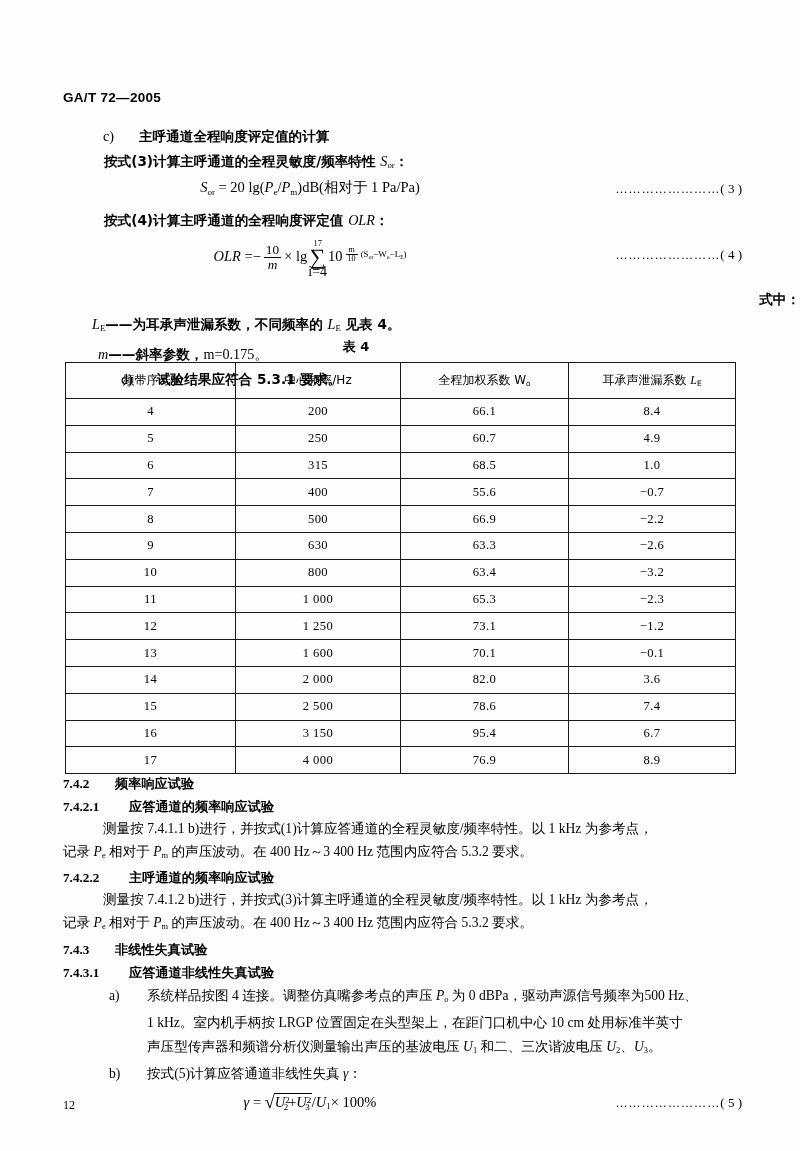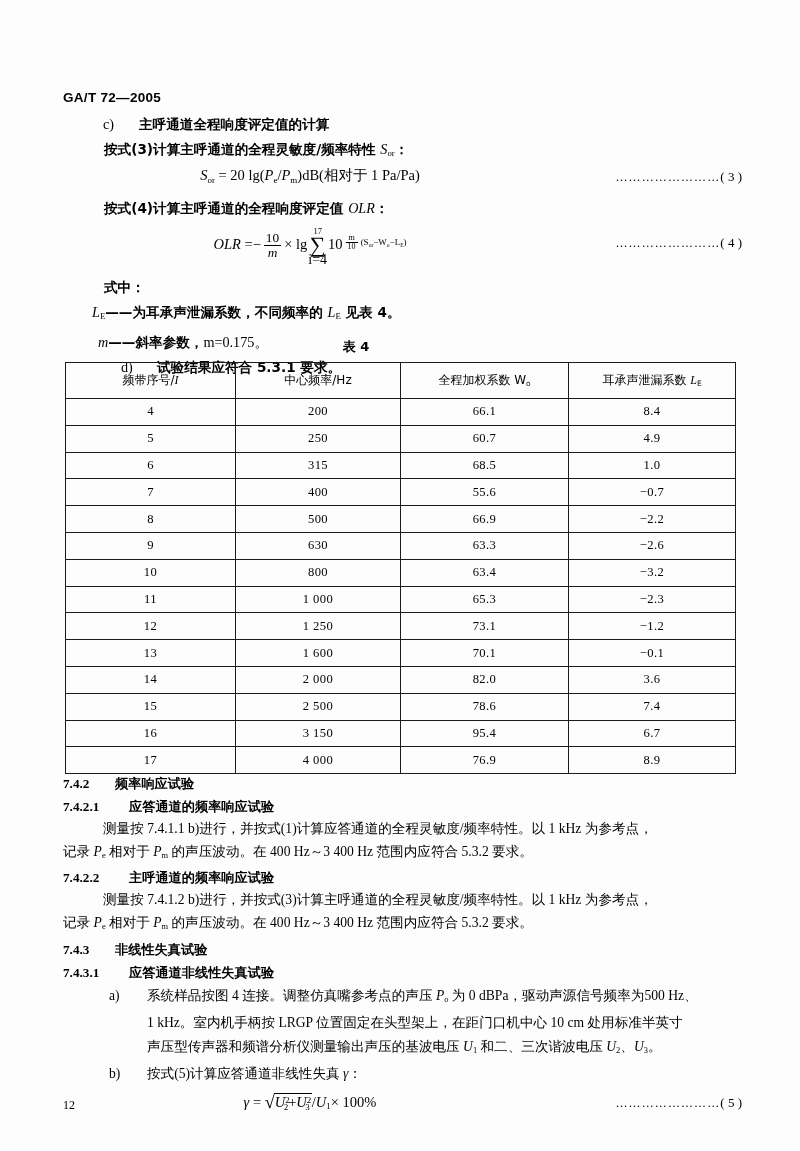--- a/index.html
+++ b/index.html
@@ -25,21 +25,21 @@
     top: 90px;
     font-family: "Liberation Sans", "DejaVu Sans", sans-serif;
     font-weight: bold;
     font-size: 13.5px;
     letter-spacing: 0.3px;
   }
   
   .body-area {
     position: absolute;
     left: 0;
-    top: 112px;
+    top: 124px;
     width: 800px;
   }
   .line {
     font-size: 14.2px;
     line-height: 25px;
     white-space: nowrap;
   }
   .indent-c {
     padding-left: 103px;
   }
@@ -266,21 +266,21 @@
       <div class="formula-body" style="top:6px;">
         <span class="math">OLR</span>
         <span class="mathup">=−</span><span class="frac"><span class="num">10</span><span class="den">m</span></span><span class="mathup">×</span>
         <span class="mathup">lg</span><span class="sumop"><span class="lim-top">17</span><span class="sig">∑</span><span class="lim-bot">i=4</span></span><span class="mathup">10</span><sup><span class="frac" style="font-size:0.9em;"><span class="num">m</span><span class="den" style="font-style:normal;">10</span></span><span>(S</span><sub>or</sub><span>−W</span><sub>o</sub><span>−L</span><sub>E</sub><span>)</span></sup>
       </div>
       <div class="eqnum" style="top:14px;">
         <span class="dots">……………………</span><span>( 4 )</span>
       </div>
     </div>
 
-    <div class="line indent-p" style="margin-top:6px;">
+    <div class="line indent-p" style="margin-top:6px;text-align:right;">
       <span class="zh">式中：</span>
     </div>
 
     <div class="line" style="padding-left:92px;">
       <span class="math">L</span><sub>E</sub><span class="zh">——为耳承声泄漏系数，不同频率的 </span><span class="math">L</span><sub>E</sub><span class="zh"> 见表 4。</span>
     </div>
 
     <div class="line" style="padding-left:98px;">
       <span class="math">m</span><span class="zh">——斜率参数，</span><span class="mathup">m=0.175。</span>
     </div>

